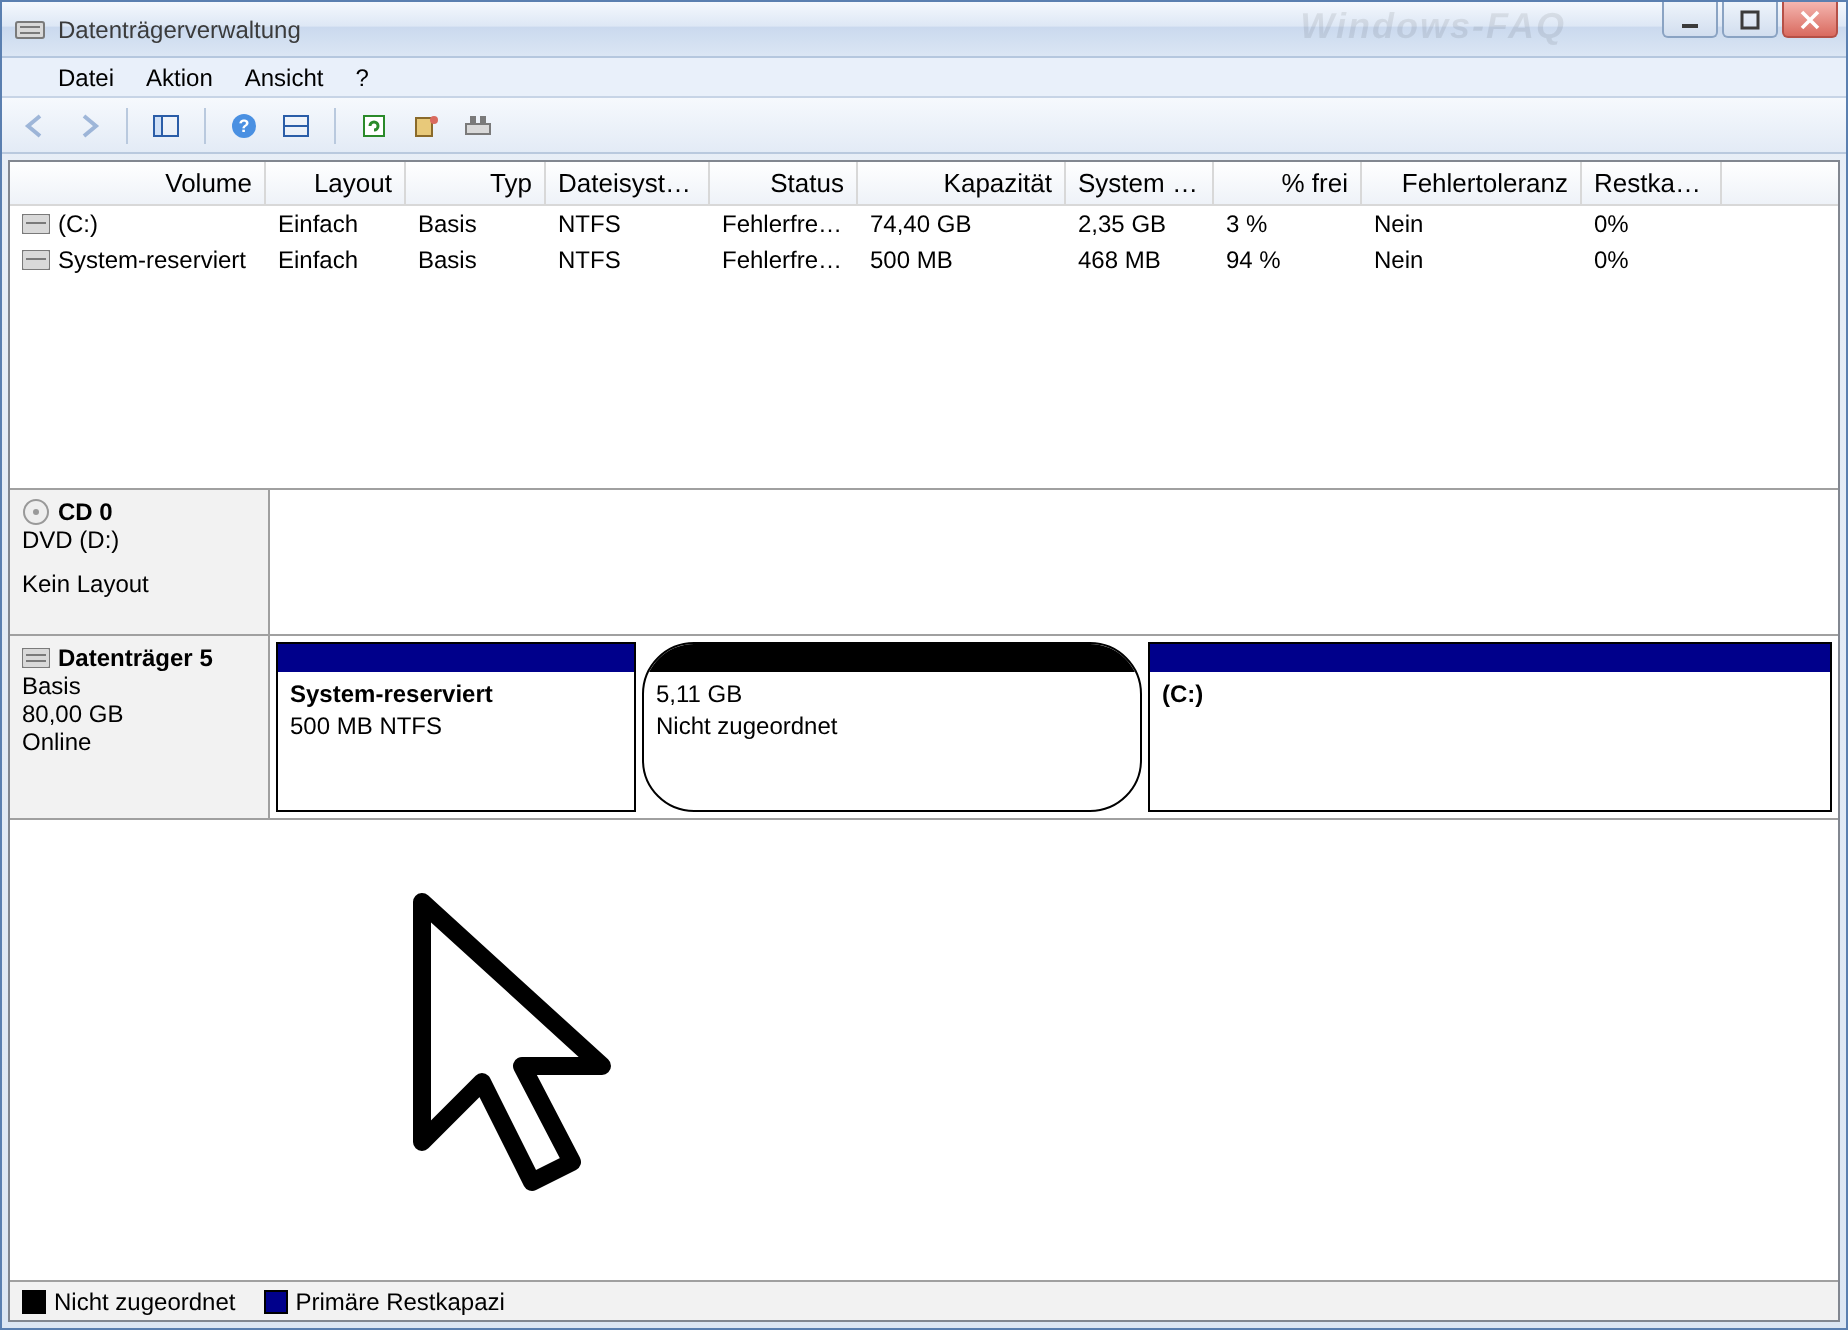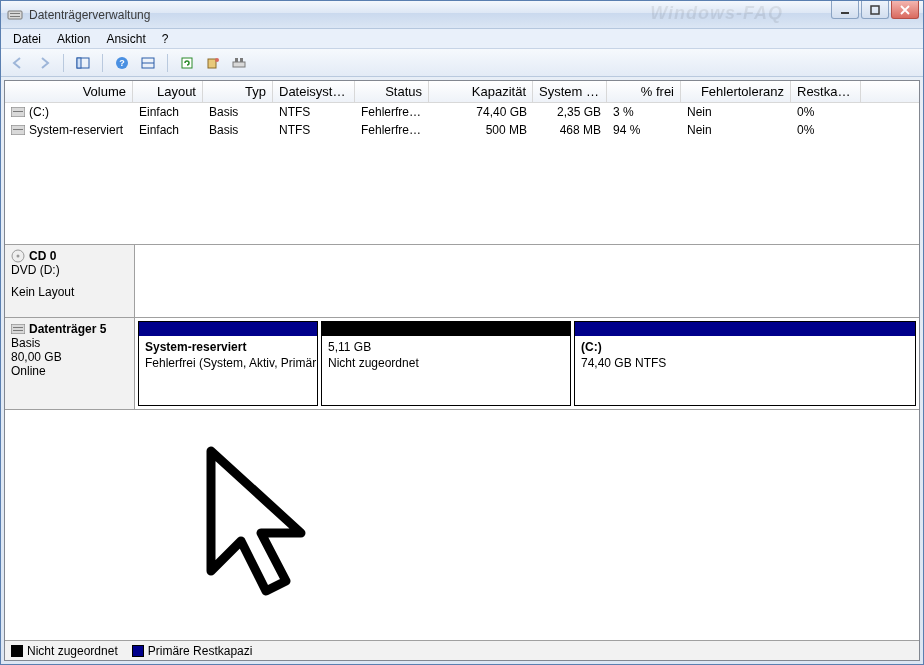--- a/index.html
+++ b/index.html
@@ -38,21 +38,21 @@
     display: flex; align-items: center; justify-content: center;
     cursor: pointer;
   }
   .win-btn.close { background: linear-gradient(180deg, #f4b6b0, #d96a5f); border-color: #b55047; }
   .win-btn svg { width: 10px; height: 10px; }
   .menubar {
     height: 20px;
     background: #e9f0fa;
     border-bottom: 1px solid #c7d4e6;
     display: flex; align-items: center;
-    padding-left: 4px;
+    padding-left: 20px;
   }
   .menu-item { padding: 2px 8px; cursor: pointer; }
   .toolbar {
     height: 28px;
     background: linear-gradient(180deg, #f6f9fd, #e3ebf6);
     border-bottom: 1px solid #b9c9de;
     display: flex; align-items: center;
     padding-left: 6px; gap: 4px;
   }
   .tool-btn {
@@ -121,21 +121,21 @@
   }
   .legend .swatch { width: 12px; height: 12px; display: inline-block; margin-right: 4px; border: 1px solid #000; vertical-align: middle; }
   .legend .swatch.unallocated { background: #000; }
   .legend .swatch.primary { background: #00008b; }
   .cursor-overlay {
     position: absolute;
     left: 200px; top: 440px;
     width: 130px; height: 170px;
     pointer-events: none;
   }
-  .num-r { text-align: right; }
+  .num-r { text-align: left; }
 </style>
 </head>
 <body>
 
 <div class="window">
 
   <div class="titlebar">
     <svg class="app-icon" viewBox="0 0 16 16">
       <rect x="1" y="4" width="14" height="8" rx="1" fill="#d9d9d9" stroke="#7a7a7a"></rect>
       <rect x="3" y="6" width="10" height="1" fill="#7a7a7a"></rect>
@@ -307,35 +307,34 @@
           </div>
           <div>Basis</div>
           <div>80,00 GB</div>
           <div>Online</div>
         </div>
         <div class="disk-parts" id="disk0-parts">
             <div class="part" style="flex: 0 0 180px;">
               <div class="part-header primary"></div>
               <div class="part-body">
                 <div class="pname">System-reserviert</div>
-                <div>Fehlerfrei (System, Aktiv, Primär</div>
+                <div>500 MB NTFS</div>
               </div>
             </div>
-            <div class="part" style="flex: 0 0 250px;">
+            <div class="part" style="flex: 0 0 250px; border-radius: 26px;">
               <div class="part-header unallocated"></div>
               <div class="part-body">
                 <div>5,11 GB</div>
                 <div>Nicht zugeordnet</div>
               </div>
             </div>
             <div class="part" style="flex: 1 1 auto;">
               <div class="part-header primary"></div>
               <div class="part-body">
                 <div class="pname">(C:)</div>
-                <div>74,40 GB NTFS</div>
               </div>
             </div>
           </div>
       </div>
 
       <div style="height:190px"></div>
     </div>
 
     <div class="legend">
       <span><span class="swatch unallocated"></span><span>Nicht zugeordnet</span></span>

